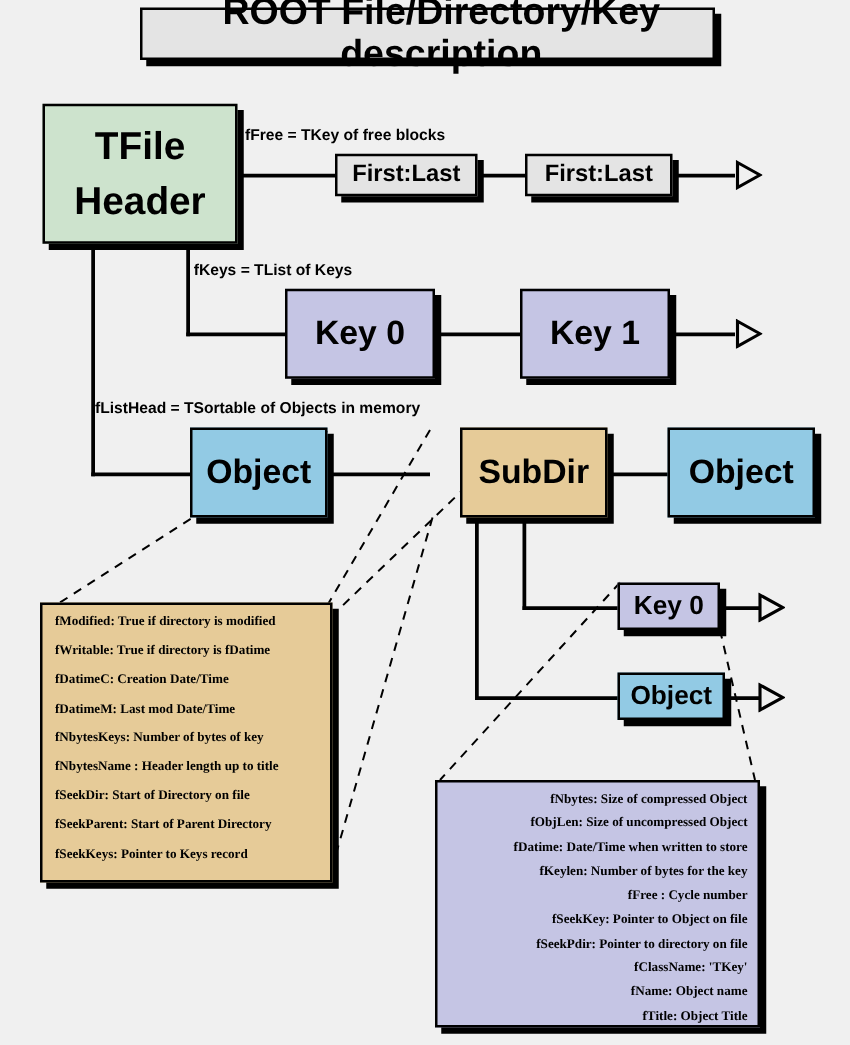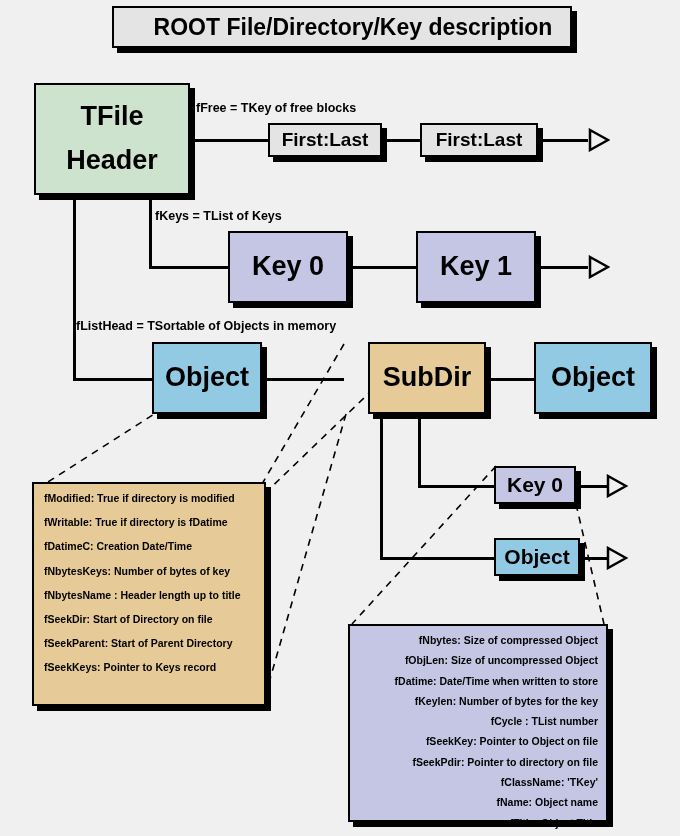--- a/index.html
+++ b/index.html
@@ -29,31 +29,31 @@
     color: #000;
     font-weight: bold;
     line-height: 1.15;
   }
 
   
   .title-box {
     left: 112px; top: 6px;
     width: 460px; height: 42px;
     background: #e4e4e4;
-    font-size: 23px;
+    font-size: 30px;
     letter-spacing: 0px;
     padding-left: 22px;
   }
 
   
   .tfile-box {
     left: 34px; top: 83px;
     width: 156px; height: 112px;
     background: #cde3cd;
-    font-size: 27px;
+    font-size: 31px;
     flex-direction: column;
     justify-content: space-around;
     padding: 10px 0;
   }
   .tfile-box span { display: block; }
 
   
   .free-box {
     background: #e4e4e4;
     font-size: 19px;
@@ -96,20 +96,21 @@
   }
 
   
   .info-box {
     position: absolute;
     box-sizing: border-box;
     border: 2px solid #000;
     box-shadow: 5px 5px 0 0 #000;
     font-weight: bold;
     color: #000;
+    font-family: Liberation Serif, serif;
   }
   .info-left {
     left: 32px; top: 482px;
     width: 234px; height: 224px;
     background: #e6cb98;
     padding: 8px 8px 6px 10px;
     font-size: 10.5px;
   }
   .info-left .line { margin: 0 0 12.2px 0; white-space: nowrap; }
   .info-left .line:last-child { margin-bottom: 0; }
@@ -245,33 +246,34 @@
   <div class="box subdir-box subdir">SubDir</div>
   <div class="box obj-box obj-right">Object</div>
 
   <div class="box key-small">Key 0</div>
   <div class="box obj-small">Object</div>
 
   <div class="info-box info-left">
     <div class="line">fModified: True if directory is modified</div>
     <div class="line">fWritable: True if directory is fDatime</div>
     <div class="line">fDatimeC: Creation Date/Time</div>
+    <div class="line">fDatimeM: Last mod Date/Time</div>
     <div class="line">fNbytesKeys: Number of bytes of key</div>
     <div class="line">fNbytesName : Header length up to title</div>
     <div class="line">fSeekDir: Start of Directory on file</div>
     <div class="line">fSeekParent: Start of Parent Directory</div>
     <div class="line">fSeekKeys: Pointer to Keys record</div>
   </div>
 
   <div class="info-box info-right">
     <div class="line">fNbytes: Size of compressed Object</div>
     <div class="line">fObjLen: Size of uncompressed Object</div>
     <div class="line">fDatime: Date/Time when written to store</div>
     <div class="line">fKeylen: Number of bytes for the key</div>
-    <div class="line">fCycle : TList number</div>
+    <div class="line">fFree : Cycle number</div>
     <div class="line">fSeekKey: Pointer to Object on file</div>
     <div class="line">fSeekPdir: Pointer to directory on file</div>
     <div class="line">fClassName: 'TKey'</div>
     <div class="line">fName: Object name</div>
     <div class="line">fTitle: Object Title</div>
   </div>
 
 </div>
 
 </body></html>

